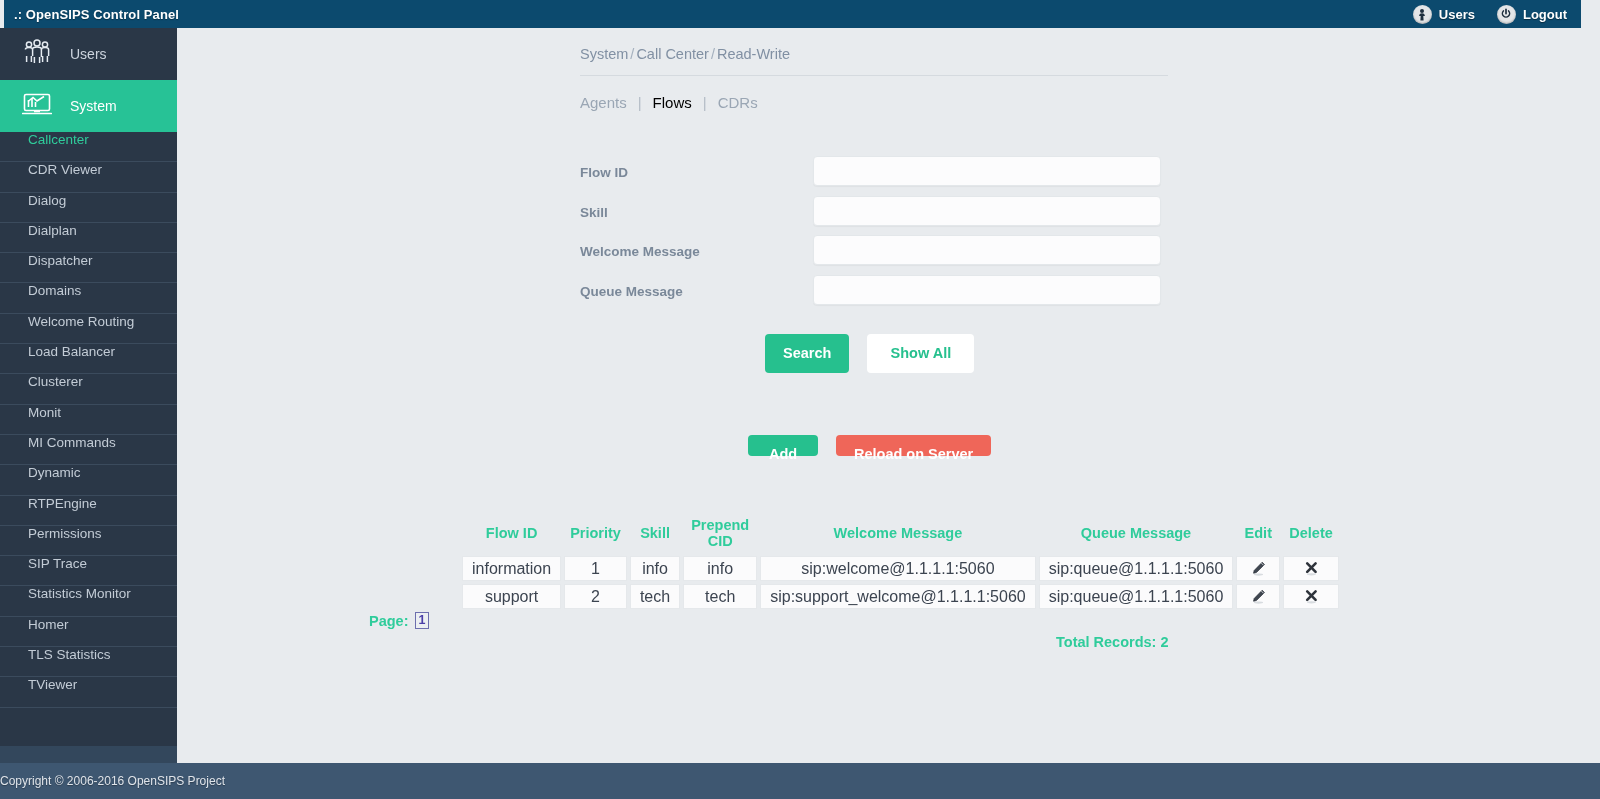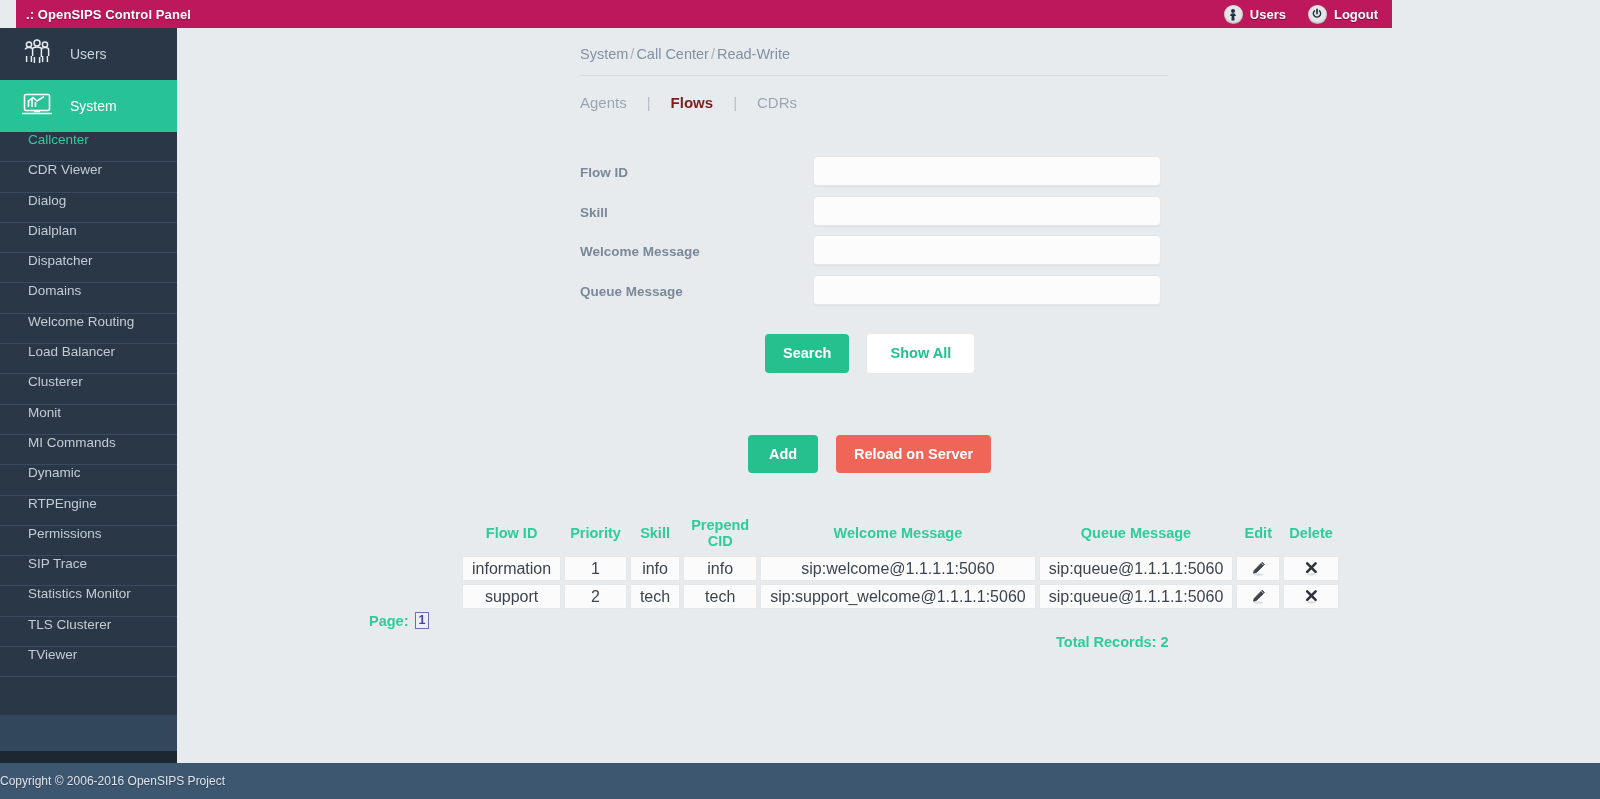--- a/index.html
+++ b/index.html
@@ -5,23 +5,23 @@
   * { box-sizing: border-box; margin: 0; padding: 0; }
   html, body {
     width: 1600px; height: 799px;
     font-family: "Liberation Sans", sans-serif;
     background: #e8ebee;
     overflow: hidden;
   }
 
   
   .topbar {
-    position: absolute; top: 0; left: 16px;
-    width: 1376px; height: 28px;
-    background: #be185d;
+    position: absolute; top: 0; left: 4px;
+    width: 1577px; height: 28px;
+    background: #0c4a6e;
     display: flex; align-items: center;
     color: #ffffff;
   }
   .brand {
     margin-left: 10px;
     font-size: 13px; font-weight: bold;
     letter-spacing: .1px;
     color: #ffffff;
     text-shadow: 0 1px 1px rgba(0,0,0,.35);
   }
@@ -81,24 +81,24 @@
     font-size: 14.5px; color: #8190a3; white-space: nowrap;
   }
   .crumb .sep { color: #a4b0be; padding: 0 2px; }
   .crumb-rule {
     position: absolute; top: 47px; left: 403px;
     width: 588px; height: 1px; background: #d5dadf;
   }
   .tabs {
     position: absolute; top: 66px; left: 403px;
     font-size: 15px; color: #9aa6b4;
-    display: flex; align-items: flex-start; gap: 20px;
+    display: flex; align-items: flex-start; gap: 11px;
   }
   .tabs .tab { cursor: pointer; }
-  .tabs .tab.active { color: #7f1d1d; font-weight: bold; }
+  .tabs .tab.active { color: #000000; font-weight: normal; }
   .tabs .pipe { color: #b4bcc6; }
 
   
   .form { position: absolute; top: 128px; left: 403px; }
   .frow { position: relative; height: 39.5px; }
   .flabel {
     position: absolute; left: 0; top: 9px;
     font-size: 13.5px; font-weight: bold; color: #7a8899;
     white-space: nowrap;
   }
@@ -126,21 +126,21 @@
     height: 39px; line-height: 39px;
   }
   .btn-teal { background: #26c08e; color: #ffffff; }
   .btn-white { background: #ffffff; color: #26c08e; min-width: 107px; }
   .btn-red { background: #ef6659; color: #ffffff; }
 
   .btnrow2 {
     position: absolute; top: 407px; left: 571px;
     display: flex; gap: 18px;
   }
-  .btnrow2 .btn { height: 38px; line-height: 38px; }
+  .btnrow2 .btn { height: 21px; line-height: 38px; }
   .btnrow2 .btn-teal { min-width: 70px; }
 
   
   .table-wrap { position: absolute; top: 482px; left: 282px; }
   table.grid { border-collapse: separate; border-spacing: 3px 3px; }
   table.grid th {
     color: #2fcc9b; font-size: 14.5px; font-weight: bold;
     padding: 4px 6px; text-align: center; vertical-align: middle;
     white-space: normal;
   }
@@ -289,21 +289,24 @@
     <div class="sub-item">
         <span>Permissions</span>
       </div>
     <div class="sub-item">
         <span>SIP Trace</span>
       </div>
     <div class="sub-item">
         <span>Statistics Monitor</span>
       </div>
     <div class="sub-item">
-        <span>TLS Clusterer</span>
+        <span>Homer</span>
+      </div>
+    <div class="sub-item">
+        <span>TLS Statistics</span>
       </div>
     <div class="sub-item">
         <span>TViewer</span>
       </div>
   </div>
 
   <div class="sidebar-tailA"></div>
   <div class="sidebar-tailB"></div>
   <div class="sidebar-tailC"></div>
 </div>

